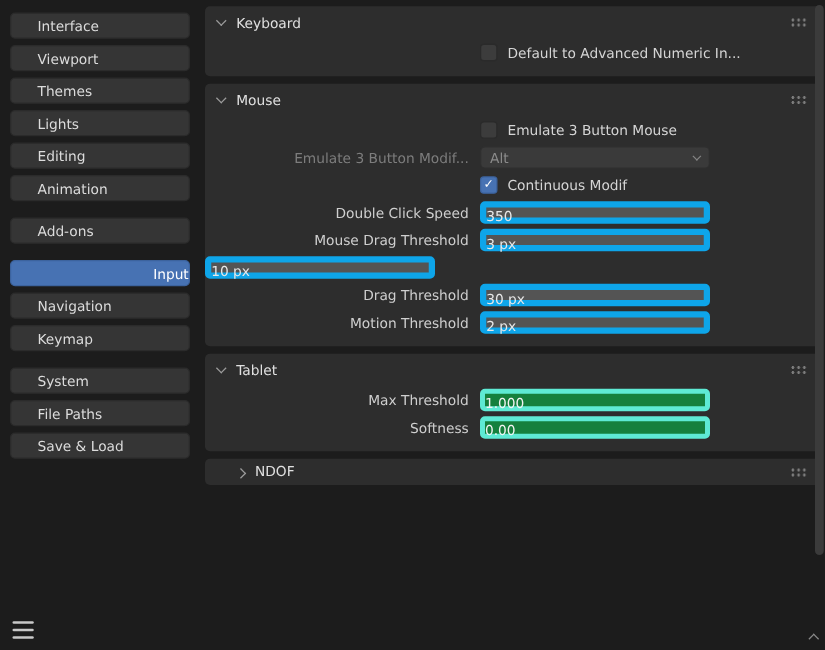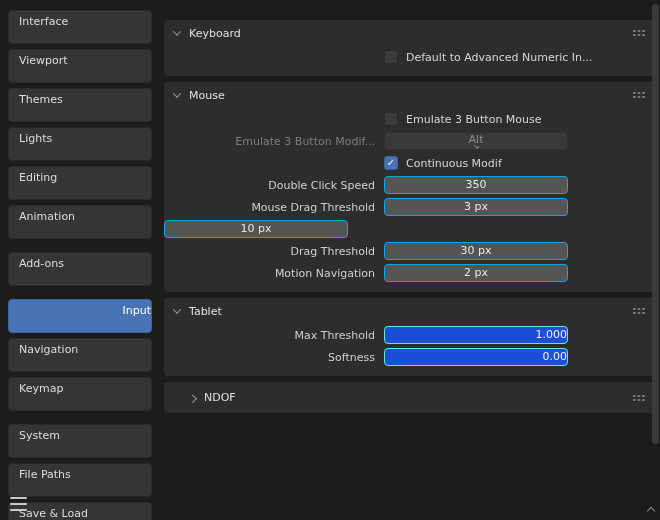--- a/index.html
+++ b/index.html
@@ -9,64 +9,64 @@
     font-family:"DejaVu Sans", sans-serif;
     font-size:11px;
     color:#d5d5d5;
     overflow:hidden;
   }
   .app { position:relative; width:660px; height:520px; }
 
   
   .sidebar { position:absolute; left:8px; top:10px; width:144px; }
   .nav-item {
-    height:34px; line-height:21px;
+    height:21px; line-height:21px;
     background:#353535; color:#dcdcdc;
-    border-radius:4px; padding-left:10px;
+    border-radius:4px; padding-left:21px;
     margin-bottom:5px; cursor:default;
     border:1px solid #2b2b2b;
     overflow:hidden; white-space:nowrap;
   }
   .nav-item.gap { margin-top:13px; }
   .nav-item.active { background:#4772b3; border-color:#3c639e; color:#ffffff;text-align:right; }
 
   
-  .main { position:absolute; left:164px; top:20px; width:492px; }
+  .main { position:absolute; left:164px; top:5px; width:492px; }
   .panel { background:#2d2d2d; border-radius:4px; margin-bottom:6px; padding-bottom:8px; }
   .panel.collapsed { padding-bottom:0; }
   .panel-header { display:flex; align-items:center; height:26px; padding:0 10px 0 10px; }
-  .panel.collapsed .panel-header { height:31px;padding-left:25px; }
+  .panel.collapsed .panel-header { height:21px;padding-left:25px; }
   .panel-title { margin-left:9px; color:#e0e0e0; }
   .grip {
     margin-left:auto; width:14px; height:8px;
     background-image: radial-gradient(circle, #7d7d7d 1px, transparent 1.3px);
     background-size: 4.6px 4px;
     background-position: 0 0;
   }
 
   
   .chev { display:inline-block; width:6px; height:6px;
           border-right:1.5px solid #9c9c9c; border-bottom:1.5px solid #9c9c9c; }
   .chev.down { transform:rotate(45deg) translate(-1px,-1px); }
   .chev.right { transform:rotate(-45deg) translate(0px,1px); }
   .chev.up { transform:rotate(-135deg); border-color:#8a8a8a; }
 
   
   .row { display:flex; align-items:center; height:22px; }
   .lbl { width:220px; text-align:right; padding-right:9px; color:#cfcfcf;
          overflow:hidden; white-space:nowrap; }
   .lbl.disabled { color:#7d7d7d; }
-  .widget { width:184px; height:18px;flex-direction:column; }
+  .widget { width:184px; height:18px; }
   .field {
-    background:#545454; border:1px solid #0ea5e9; border-radius:4px;
-    text-align:center; line-height:16px; color:#e8e8e8;
+    background:#545454; border:5px solid #0ea5e9; border-radius:4px;
+    text-align:left; line-height:16px; color:#e8e8e8;
   }
   .slider {
-    background:#1d4ed8; border:1px solid #5eead4; border-radius:4px;
-    text-align:right; line-height:16px; color:#f4f4f4;
+    background:#15803d; border:4px solid #5eead4; border-radius:4px;
+    text-align:left; line-height:16px; color:#f4f4f4;
   }
   .dropdown {
     background:#3a3a3a; border:1px solid #2f2f2f; border-radius:4px;
     display:flex; align-items:center; justify-content:space-between;
     padding:0 7px; color:#8b8b8b;
   }
   .dropdown .chev { width:5px; height:5px; border-color:#858585; }
 
   .checkbox {
     width:14px; height:14px; border-radius:3px;
@@ -157,21 +157,21 @@
         <div class="widget field">3 px</div>
       </div>
       <div class="row">
         <div class="widget field">10 px</div>
       </div>
       <div class="row">
         <div class="lbl">Drag Threshold</div>
         <div class="widget field">30 px</div>
       </div>
       <div class="row">
-        <div class="lbl">Motion Navigation</div>
+        <div class="lbl">Motion Threshold</div>
         <div class="widget field">2 px</div>
       </div>
     </section>
 
     <section class="panel">
       <header class="panel-header">
         <span class="chev down"></span>
         <span class="panel-title">Tablet</span>
         <span class="grip"></span>
       </header>

